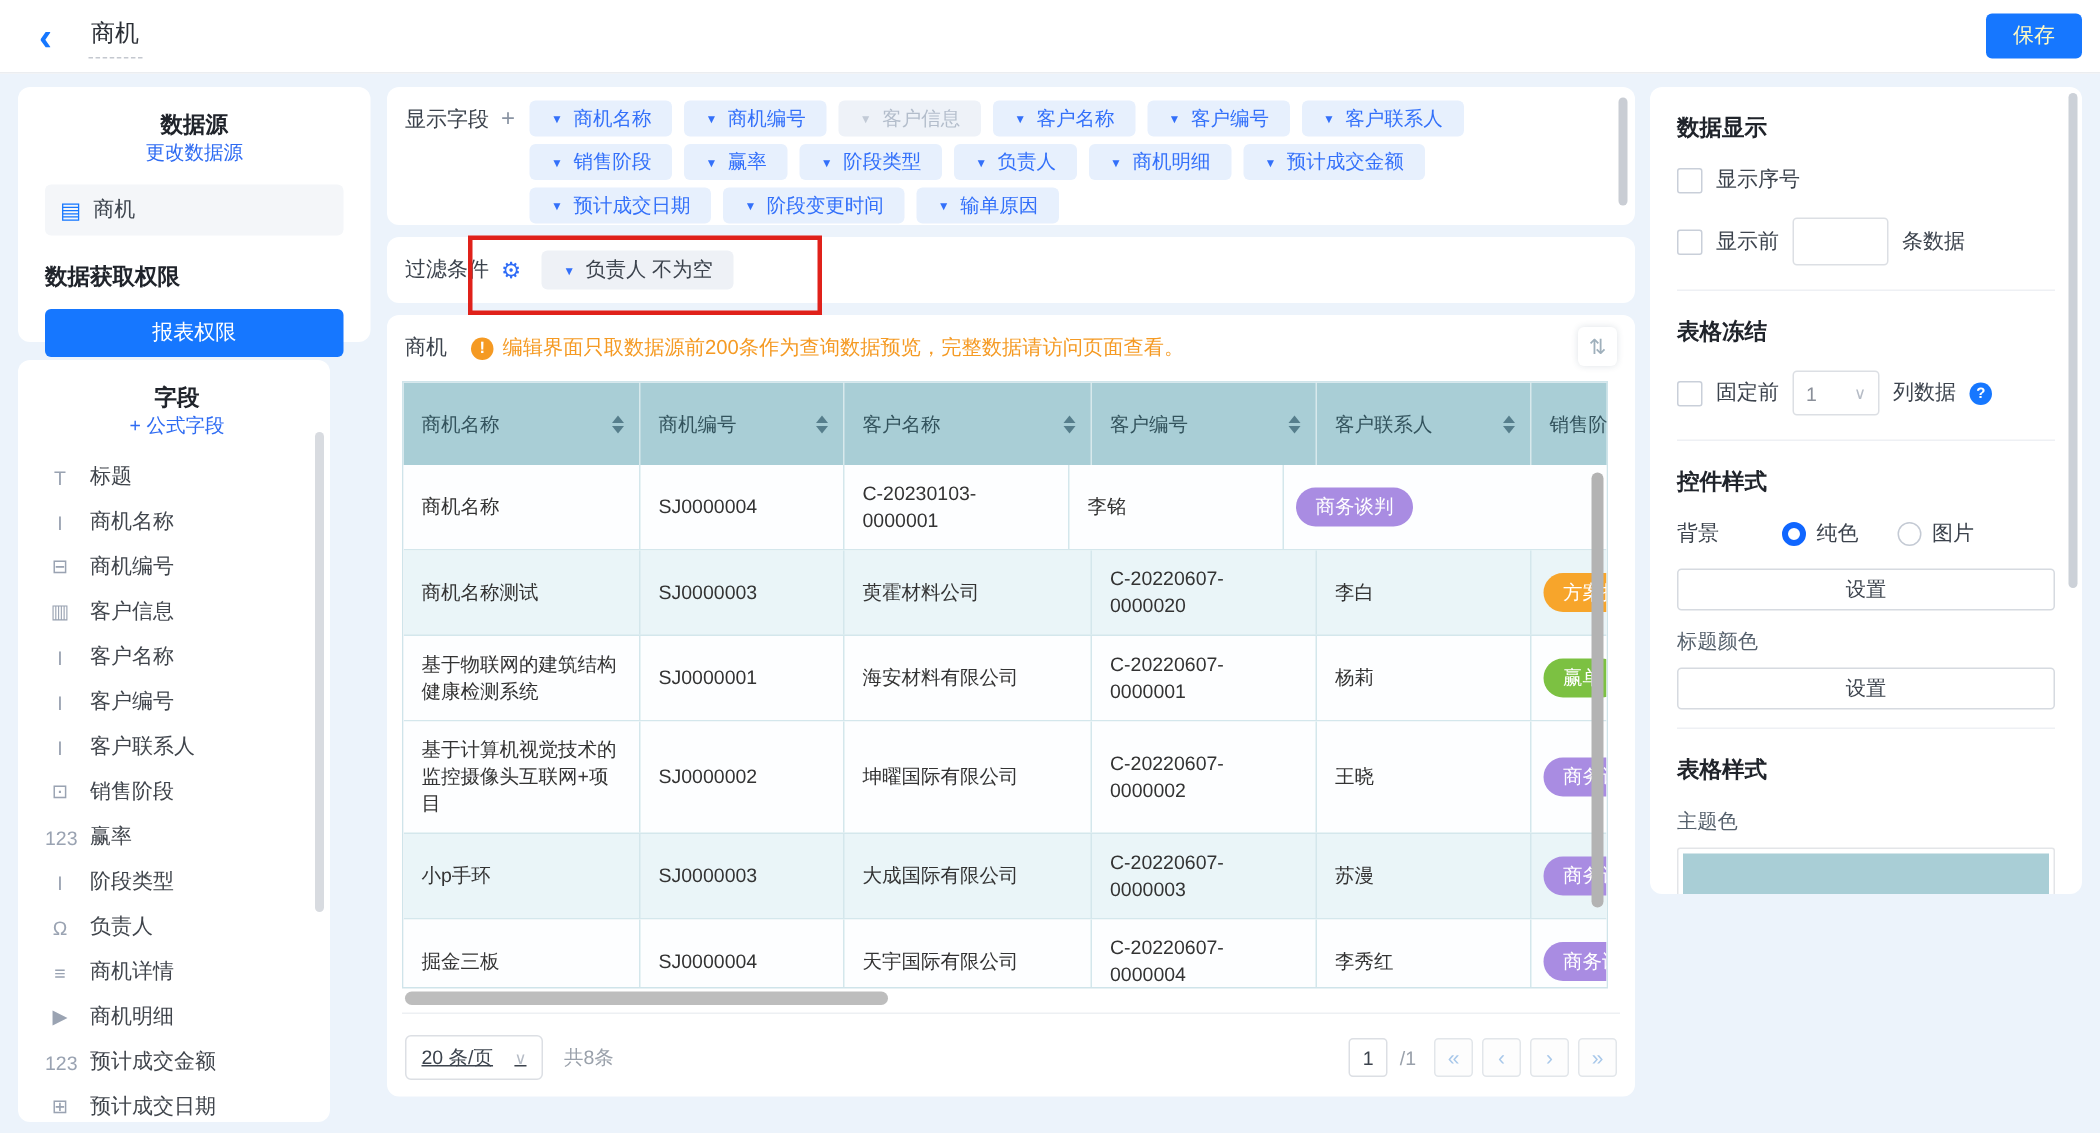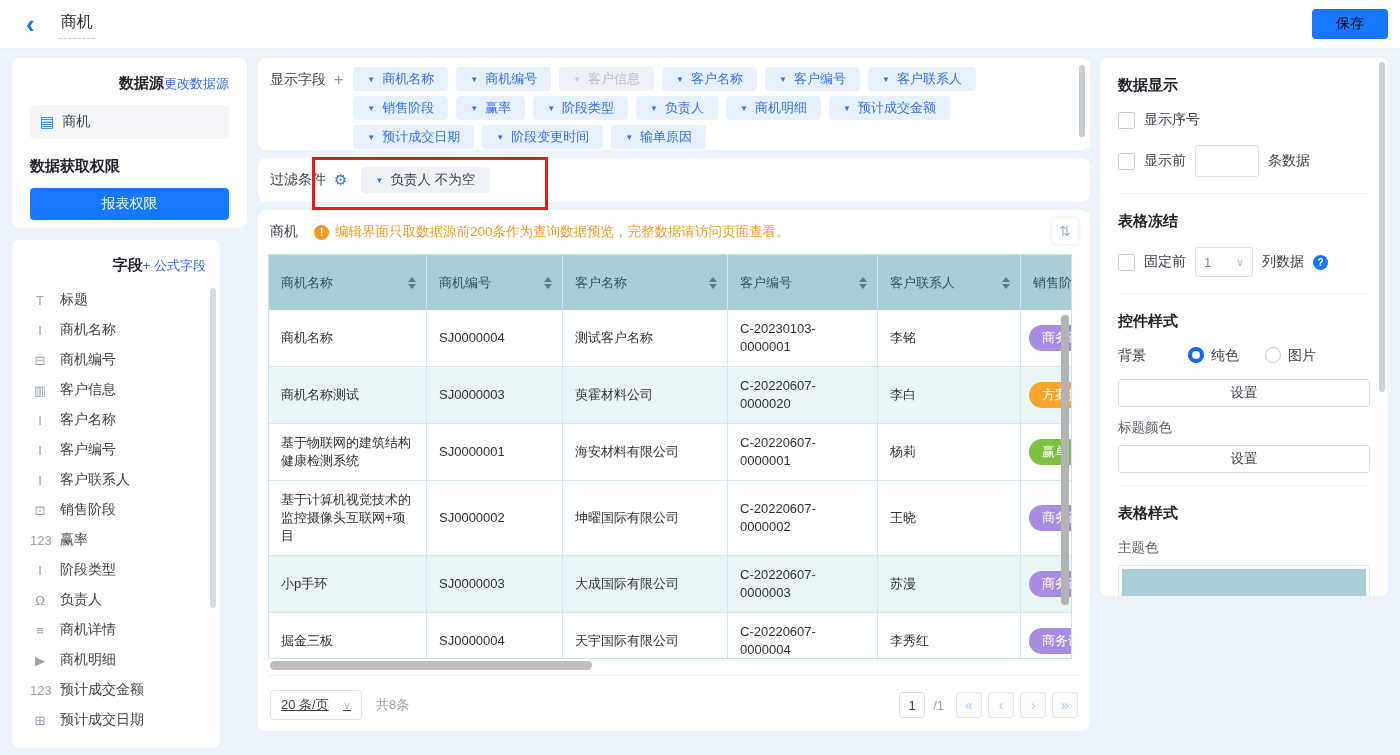--- a/index.html
+++ b/index.html
@@ -7,27 +7,27 @@
     width:1400px;height:755px;position:relative;overflow:hidden;
     background:#ecf3fb;
     font-family:"Liberation Sans","DejaVu Sans",sans-serif;
     color:#333;
   }
   
   .topbar{position:absolute;left:0;top:0;width:1400px;height:48px;background:#fff;
     border-bottom:1px solid #ebedf0;z-index:6;display:flex;align-items:center;}
   .back{color:#1677ff;font-size:26px;font-weight:bold;margin-left:26px;line-height:1;cursor:pointer;}
   .page-title{margin-left:24px;font-size:16px;color:#2b2f36;padding:2px 2px 5px 2px;border-bottom:1px dashed #c4c8cf;}
-  .save-btn{position:absolute;right:12px;top:9px;width:76px;height:30px;background:#1677ff;color:#000000;
+  .save-btn{position:absolute;right:12px;top:9px;width:64px;height:30px;background:#1677ff;color:#fef9c3;
     border:none;border-radius:4px;font-size:14px;font-family:inherit;cursor:pointer;}
   
   .card{position:absolute;background:#fff;border-radius:8px;box-sizing:border-box;}
   
   #card-datasource{left:12px;top:58px;width:235px;height:170px;padding:16px 18px;}
-  .panel-head{display:flex;align-items:center;justify-content:flex-end;}
+  .panel-head{display:flex;align-items:center;justify-content:space-between;flex-direction:column;}
   .panel-title{font-size:15px;font-weight:bold;color:#20242b;}
   .link{color:#2e6bf2;font-size:13px;cursor:pointer;}
   .ds-item{margin-top:12px;height:34px;background:#f4f6f9;border-radius:4px;display:flex;align-items:center;
     gap:8px;padding:0 10px;font-size:14px;color:#3c434d;}
   .file-icon{color:#1677ff;font-size:15px;}
   .perm-title{margin-top:18px;font-size:15px;font-weight:bold;color:#20242b;}
   .perm-btn{margin-top:12px;width:100%;height:32px;background:#1677ff;color:#fff;border:none;border-radius:4px;
     font-size:14px;font-family:inherit;cursor:pointer;}
   #card-fields{left:12px;top:240px;width:208px;height:508px;padding:16px 14px 10px 18px;overflow:hidden;}
   #field-list{margin-top:10px;}
@@ -110,21 +110,21 @@
     font-family:inherit;font-size:13px;padding:0 6px;}
   .mini-select{width:58px;height:30px;border:1px solid #dcdfe4;border-radius:3px;display:flex;align-items:center;
     justify-content:space-between;padding:0 8px;font-size:13px;color:#8a8f99;cursor:pointer;box-sizing:border-box;}
   .q-icon{width:15px;height:15px;border-radius:50%;background:#1677ff;color:#fff;font-size:10px;font-weight:bold;
     display:flex;align-items:center;justify-content:center;cursor:pointer;}
   .divider{height:1px;background:#eef0f4;margin:4px 0 18px 0;}
   .radio-row{display:flex;align-items:center;margin-bottom:14px;font-size:14px;color:#3c434d;}
   .radio-row .rlabel{width:70px;}
   .radio{width:8px;height:8px;border-radius:50%;background:#fff;border:4px solid #1066ff;margin-right:7px;cursor:pointer;}
   .radio.off{width:14px;height:14px;border:1px solid #c4cad4;cursor:pointer;}
-  .radio-opt{display:flex;align-items:flex-start;margin-right:26px;}
+  .radio-opt{display:flex;align-items:center;margin-right:26px;}
   .set-btn{width:100%;height:28px;border:1px solid #d6dae0;border-radius:3px;background:#fff;font-size:13.5px;
     color:#3c434d;font-family:inherit;display:block;margin-bottom:12px;cursor:pointer;}
   .sub-label{font-size:13.5px;color:#55606c;margin:2px 0 8px 0;}
   .swatch-outer{border:1px solid #e3e5e8;padding:3px;height:28px;margin-bottom:12px;border-radius:2px;cursor:pointer;}
   .swatch-inner{height:100%;}
   .right-scroll{position:absolute;right:3px;top:4px;width:6px;height:330px;background:#ccd1d8;border-radius:3px;}
 </style>
 </head>
 <body>
 
@@ -356,21 +356,20 @@
   </div>
         <div class="th c5">
     <span class="th-label">销售阶段</span>
 
   </div>
       </div>
     <div class="tbody" id="tbody">
         <div class="tr">
           <div class="td c0">商机名称</div>
           <div class="td c1">SJ0000004</div>
-          <div class="td c2">测试客户名称</div>
           <div class="td c3">C-20230103-0000001</div>
           <div class="td c4">李铭</div>
           <div class="td c5 stage-cell">
             <span class="badge" style="background: rgb(169, 140, 226);">商务谈判</span>
           </div>
         </div>
         <div class="tr alt">
           <div class="td c0">商机名称测试</div>
           <div class="td c1">SJ0000003</div>
           <div class="td c2">萸霍材料公司</div>

